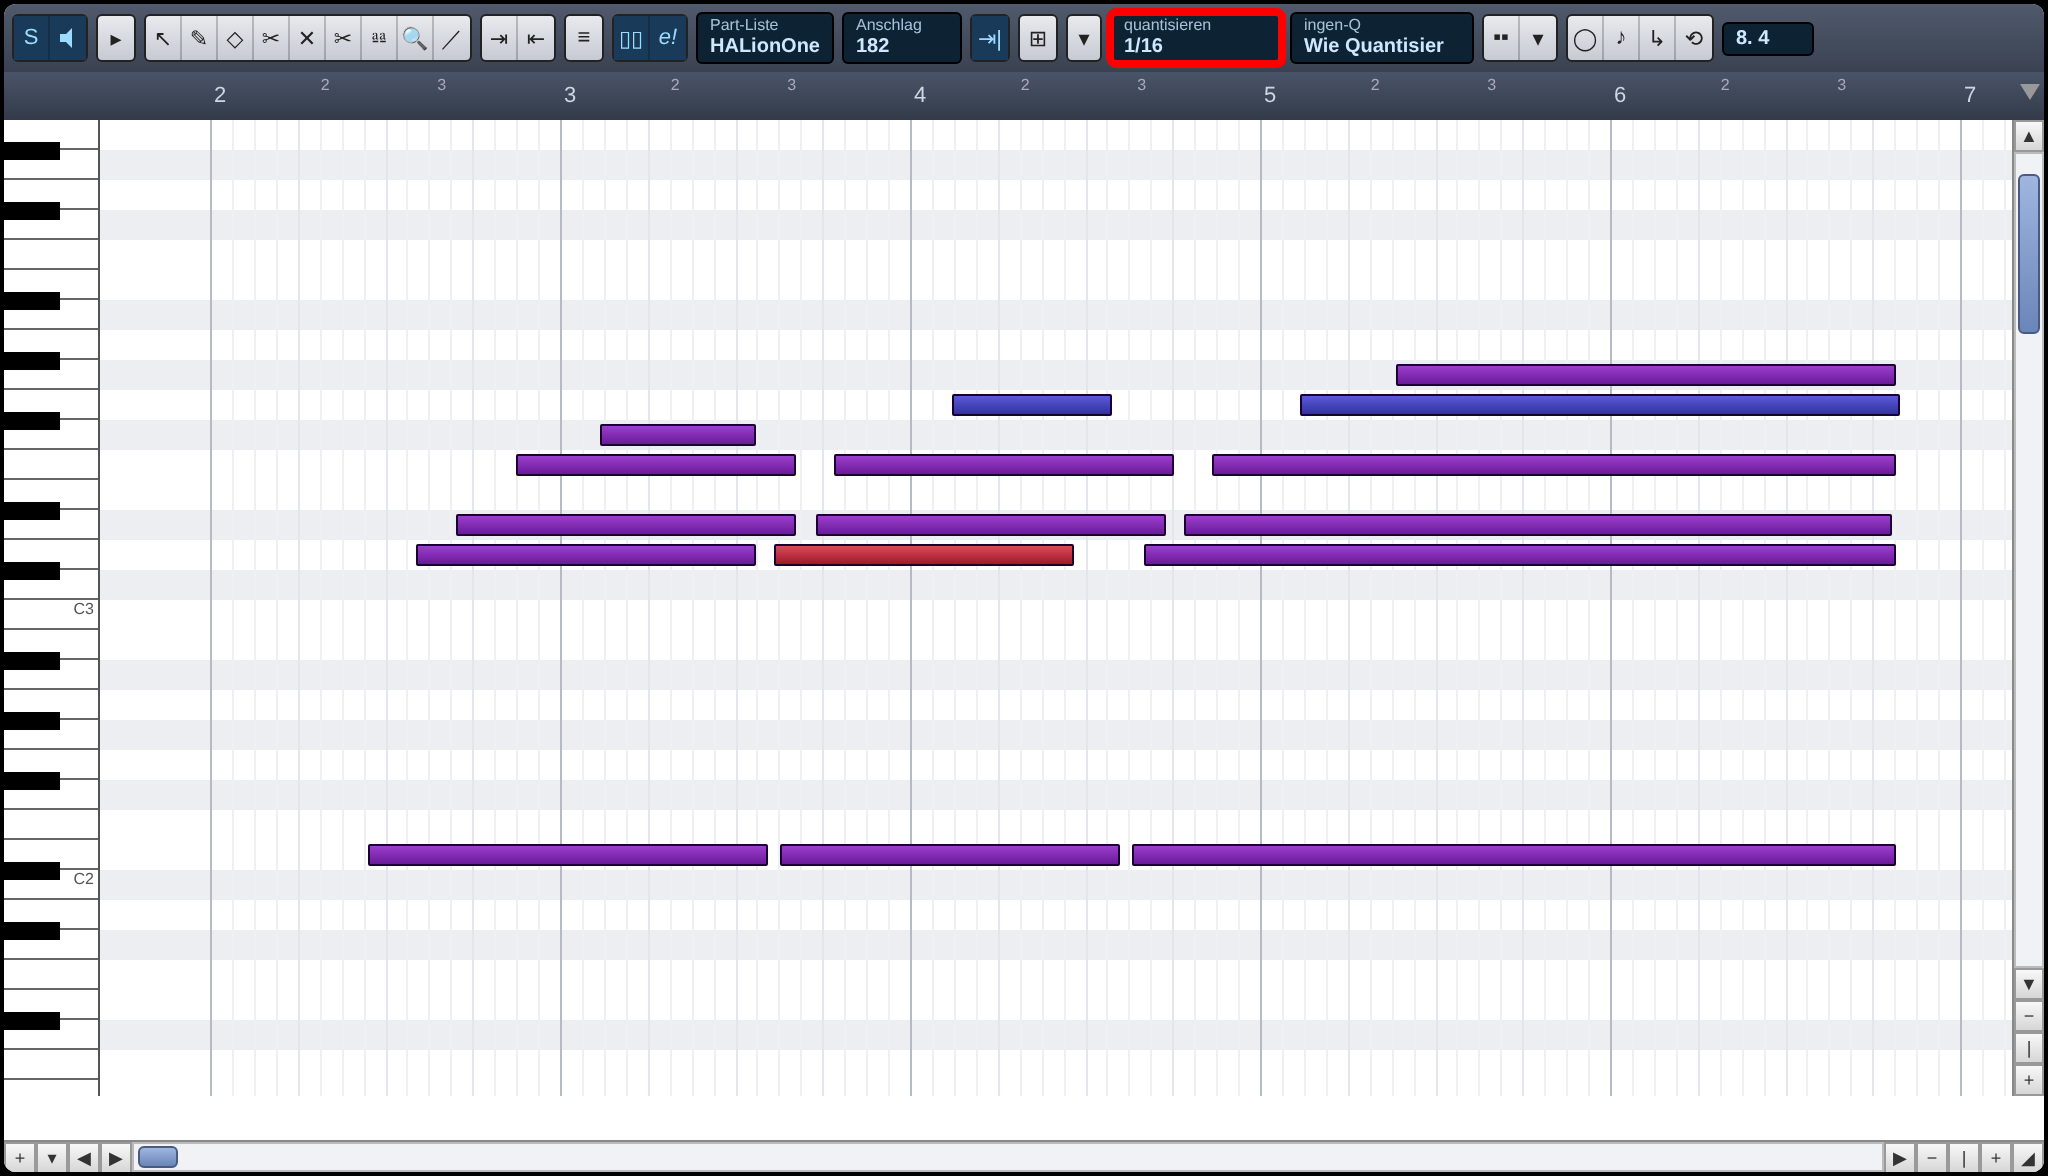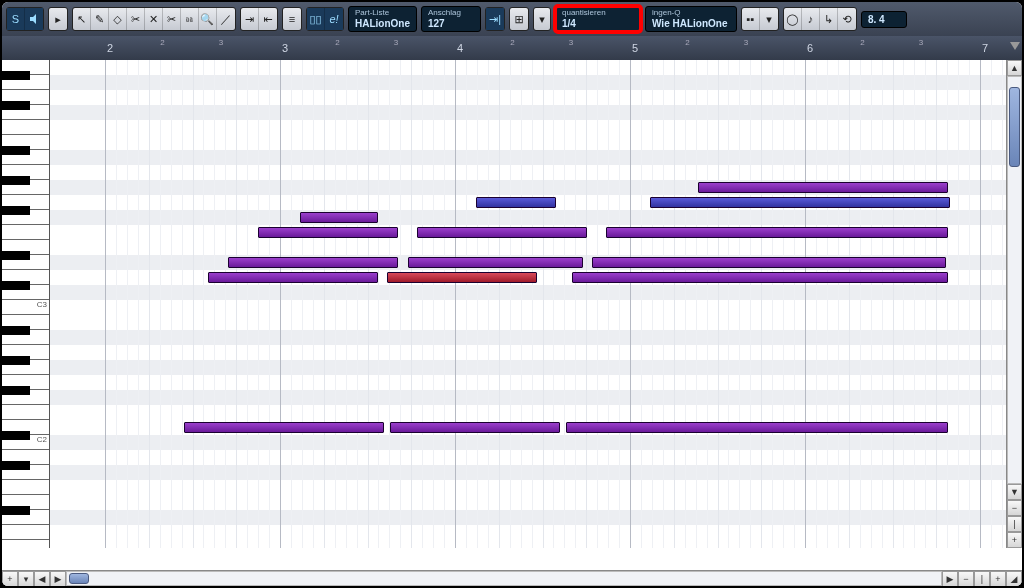--- a/index.html
+++ b/index.html
@@ -110,38 +110,38 @@
     <div class="tool-group">
       <div class="tool-btn dark">▯▯</div>
       <div class="tool-btn dark" style="font-style:italic;">e!</div>
     </div>
     <div class="tb-field">
       <span class="label">Part-Liste</span>
       <span class="value">HALionOne</span>
     </div>
     <div class="tb-field">
       <span class="label">Anschlag</span>
-      <span class="value">127</span>
+      <span class="value">182</span>
     </div>
     <div class="tool-group">
       <div class="tool-btn dark">⇥|</div>
     </div>
     <div class="tool-group">
       <div class="tool-btn">⊞</div>
     </div>
     <div class="tool-group" style="width:18px;">
       <div class="tool-btn">▾</div>
     </div>
     <div class="tb-field highlight-box" style="min-width:86px;">
       <span class="label">quantisieren</span>
-      <span class="value">1/4</span>
+      <span class="value">1/16</span>
     </div>
     <div class="tb-field" style="min-width:92px;">
       <span class="label">ingen-Q</span>
-      <span class="value">Wie HALionOne</span>
+      <span class="value">Wie Quantisier</span>
     </div>
     <div class="tool-group">
       <div class="tool-btn">▪▪</div>
       <div class="tool-btn">▾</div>
     </div>
     <div class="tool-group">
       <div class="tool-btn">◯</div>
       <div class="tool-btn">♪</div>
       <div class="tool-btn">↳</div>
       <div class="tool-btn">⟲</div>

